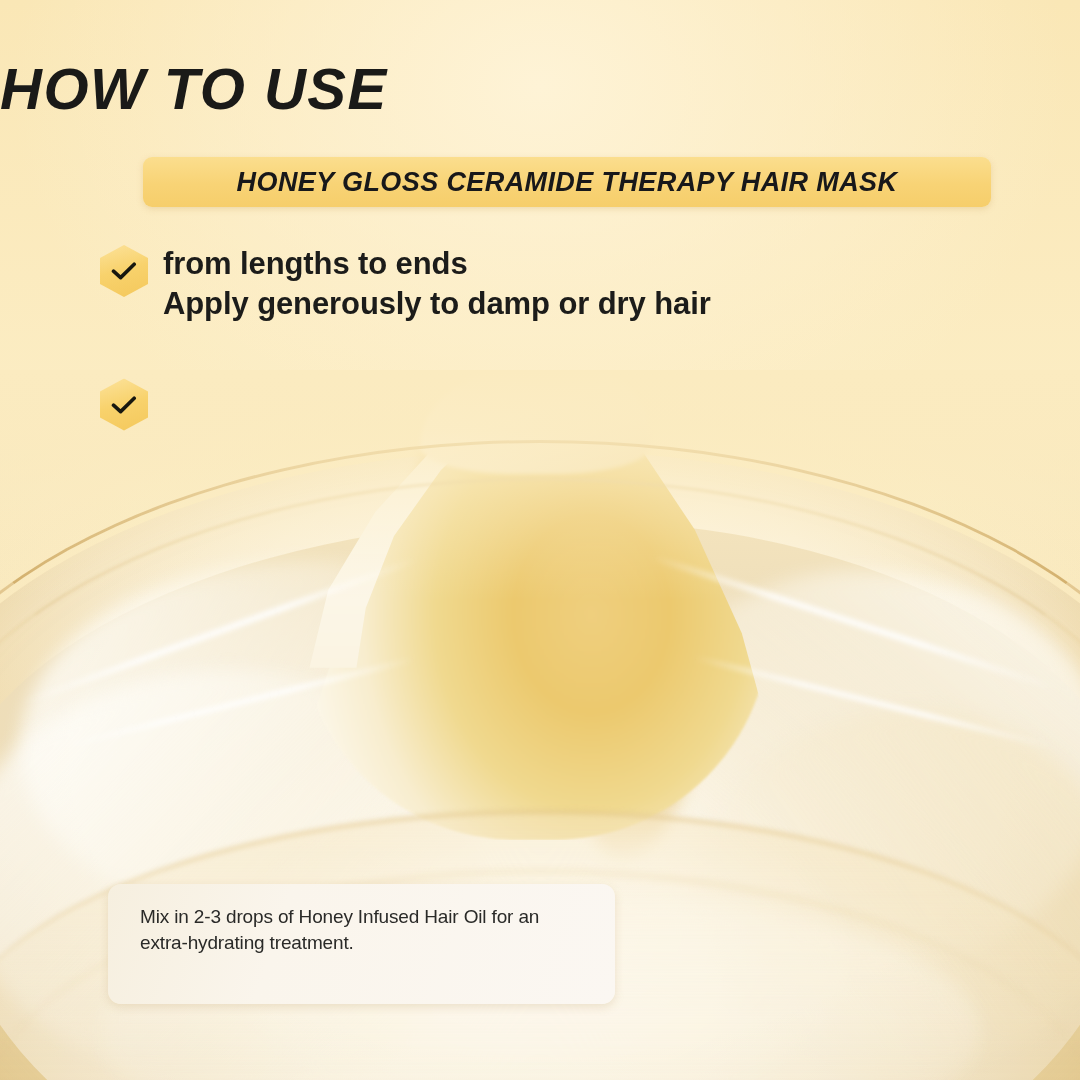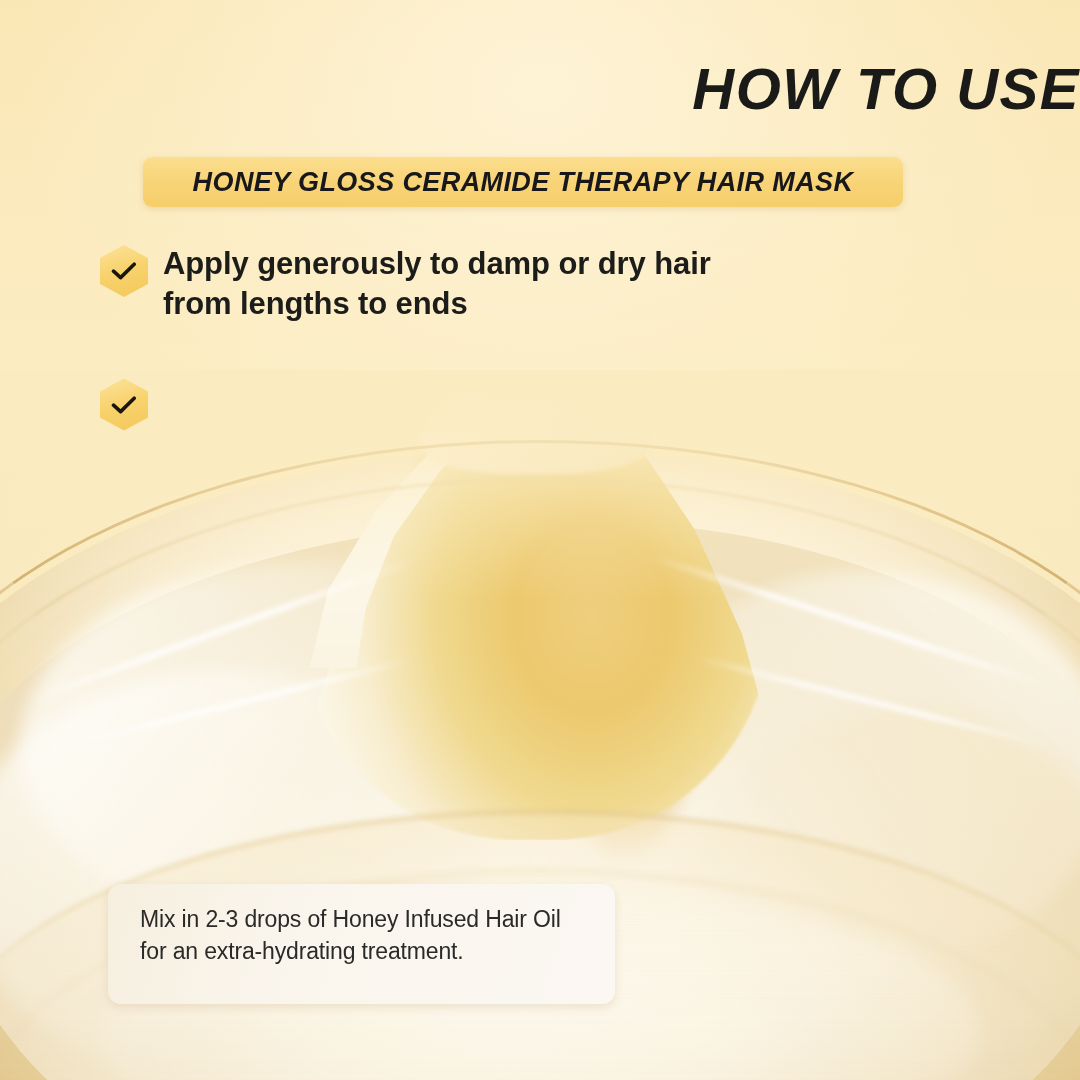--- a/index.html
+++ b/index.html
@@ -178,33 +178,33 @@
   }
   .photo-vign {
     position:absolute; left:0; top:0; width:1080px; height:710px;
     background:radial-gradient(ellipse 78% 75% at 50% 55%, rgba(0,0,0,0) 55%, rgba(193,155,92,.10) 100%);
     pointer-events:none;
   }
 
   
   .title {
     position:absolute; left:0; top:60px; width:1080px;
-    text-align:right;
+    text-align:left;
     font-size:58px;
     font-weight:700;
     font-style:italic;
     letter-spacing:1.5px;
     color:#1A1A18;
     line-height:1;
   }
 
   .subtitle-banner {
     position:absolute;
     left:143px; top:157px;
-    width:760px; height:50px;
+    width:848px; height:50px;
     background:linear-gradient(180deg,#FBDE8E 0%, #F8D375 55%, #F6CE6B 100%);
     border-radius:9px;
     box-shadow:0 2px 6px rgba(205,165,95,.30);
     display:flex; align-items:center; justify-content:center;
   }
   .subtitle-text {
     font-size:27px;
     font-weight:700;
     font-style:italic;
     letter-spacing:.4px;
@@ -251,21 +251,21 @@
   .hack-title {
     font-size:27px;
     font-weight:700;
     font-style:italic;
     color:#1A1A18;
     letter-spacing:.2px;
     line-height:1.12;
   }
   .hack-body {
     margin-top:4px;
-    font-size:23px;
+    font-size:19px;
     font-weight:400;
     line-height:1.38;
     color:#2A2A28;
     letter-spacing:-.15px;
   }
 </style>
 </head>
 <body>
 
 <div id="canvas">
@@ -311,22 +311,22 @@
 
   <div class="steps">
 
     <div class="step">
       <span class="hex">
         <svg width="26" height="20" viewBox="0 0 26 20" aria-hidden="true">
           <path d="M2.5 10.2 L9.6 16.6 L23.2 3.2" fill="none" stroke="#17170F" stroke-width="3.6" stroke-linecap="round" stroke-linejoin="round"></path>
         </svg>
       </span>
       <div class="step-text">
+        <div>from lengths to ends</div>
         <div>Apply generously to damp or dry hair</div>
-        <div>from lengths to ends</div>
       </div>
     </div>
 
     <div class="step">
       <span class="hex">
         <svg width="26" height="20" viewBox="0 0 26 20" aria-hidden="true">
           <path d="M2.5 10.2 L9.6 16.6 L23.2 3.2" fill="none" stroke="#17170F" stroke-width="3.6" stroke-linecap="round" stroke-linejoin="round"></path>
         </svg>
       </span>
     </div>

